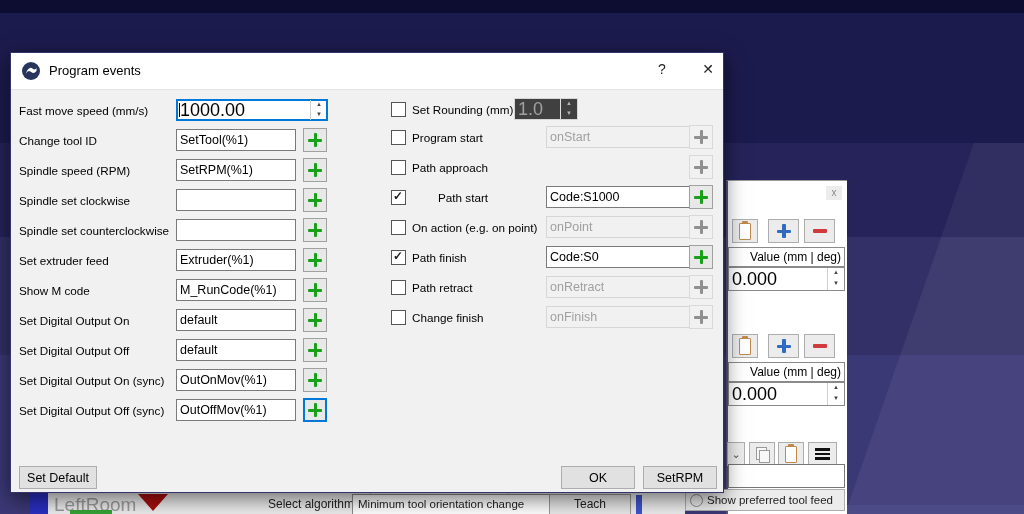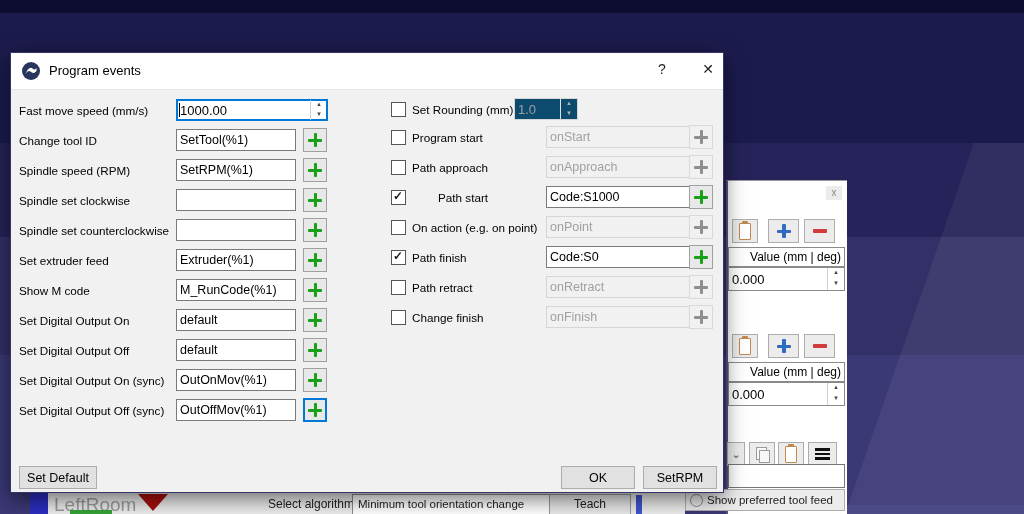--- a/index.html
+++ b/index.html
@@ -58,25 +58,25 @@
   .copy-ic:after{left:3px;top:3px;}
   .burger{width:16px;height:12px;display:flex;flex-direction:column;justify-content:space-between;}
   .burger i{height:2.6px;background:#111;}
   .hdr-box{position:absolute;left:0;width:117px;height:20px;background:#fff;border:1px solid #8a8a8a;
      box-sizing:border-box;font-size:12px;color:#000;text-align:right;line-height:18px;padding-right:3px;}
   .chevron{font-size:11px;color:#555;}
 
   
   .spincl{display:inline-flex;background:#fff;border:1px solid #7a7a7a;box-sizing:border-box;height:22px;}
   .spincl input{border:0;outline:0;flex:1;min-width:0;font-family:"Liberation Sans",sans-serif;
-     font-size:13px;padding:8px 3px;background:transparent;color:#000;}
+     font-size:18px;padding:8px 3px;background:transparent;color:#000;}
   .spincl .arr{width:16px;border-left:1px solid #cfcfcf;display:flex;flex-direction:column;flex:none;}
   .spincl .arr i{flex:1;font-style:normal;font-size:6px;color:#444;text-align:center;line-height:9px;}
   .spincl.focus{border:1px solid #0078d7;box-shadow:inset 0 0 0 1px #0078d7;}
-  .spincl.dis{border-color:#d6d6d6;background:#0c4a6e;justify-content:flex-end;}
+  .spincl.dis{border-color:#d6d6d6;background:#404040;justify-content:flex-end;}
   .spincl.dis input{color:#a0a0a0;}
   .spincl.dis .arr{border-left-color:#e0e0e0;}
   .spincl.dis .arr i{color:#b5b5b5;}
 
   
   #dialog{left:10px;top:52px;width:714px;height:441px;background:#f1f1f1;z-index:10;
      border:1px solid #34346a;box-shadow:0 6px 20px rgba(0,0,0,.55);box-sizing:border-box;}
   #titlebar{position:absolute;left:0;top:0;width:100%;height:36px;background:#fff;border-bottom:1px solid #e4e4e4;}
   #dlg-icon{position:absolute;left:11px;top:9px;width:18px;height:18px;}
   #dlg-title{position:absolute;left:38px;top:10px;font-size:13px;color:#000;}
@@ -344,21 +344,20 @@
         <button class="plusbtn dis">
           <span class="cross grayp">
             <b class="h"></b>
             <b class="v"></b>
           </span>
         </button>
       </div>
       <div class="rrow" style="top: 99px;">
         <span class="cb"></span>
         <span class="flabel">Path approach</span>
-        <input class="txtin dis" value="onApproach" style="">
         <button class="plusbtn dis">
           <span class="cross grayp">
             <b class="h"></b>
             <b class="v"></b>
           </span>
         </button>
       </div>
       <div class="rrow" style="top: 129px; gap: 26px;">
         <span class="cb checked"></span>
         <span class="flabel">Path start</span>

